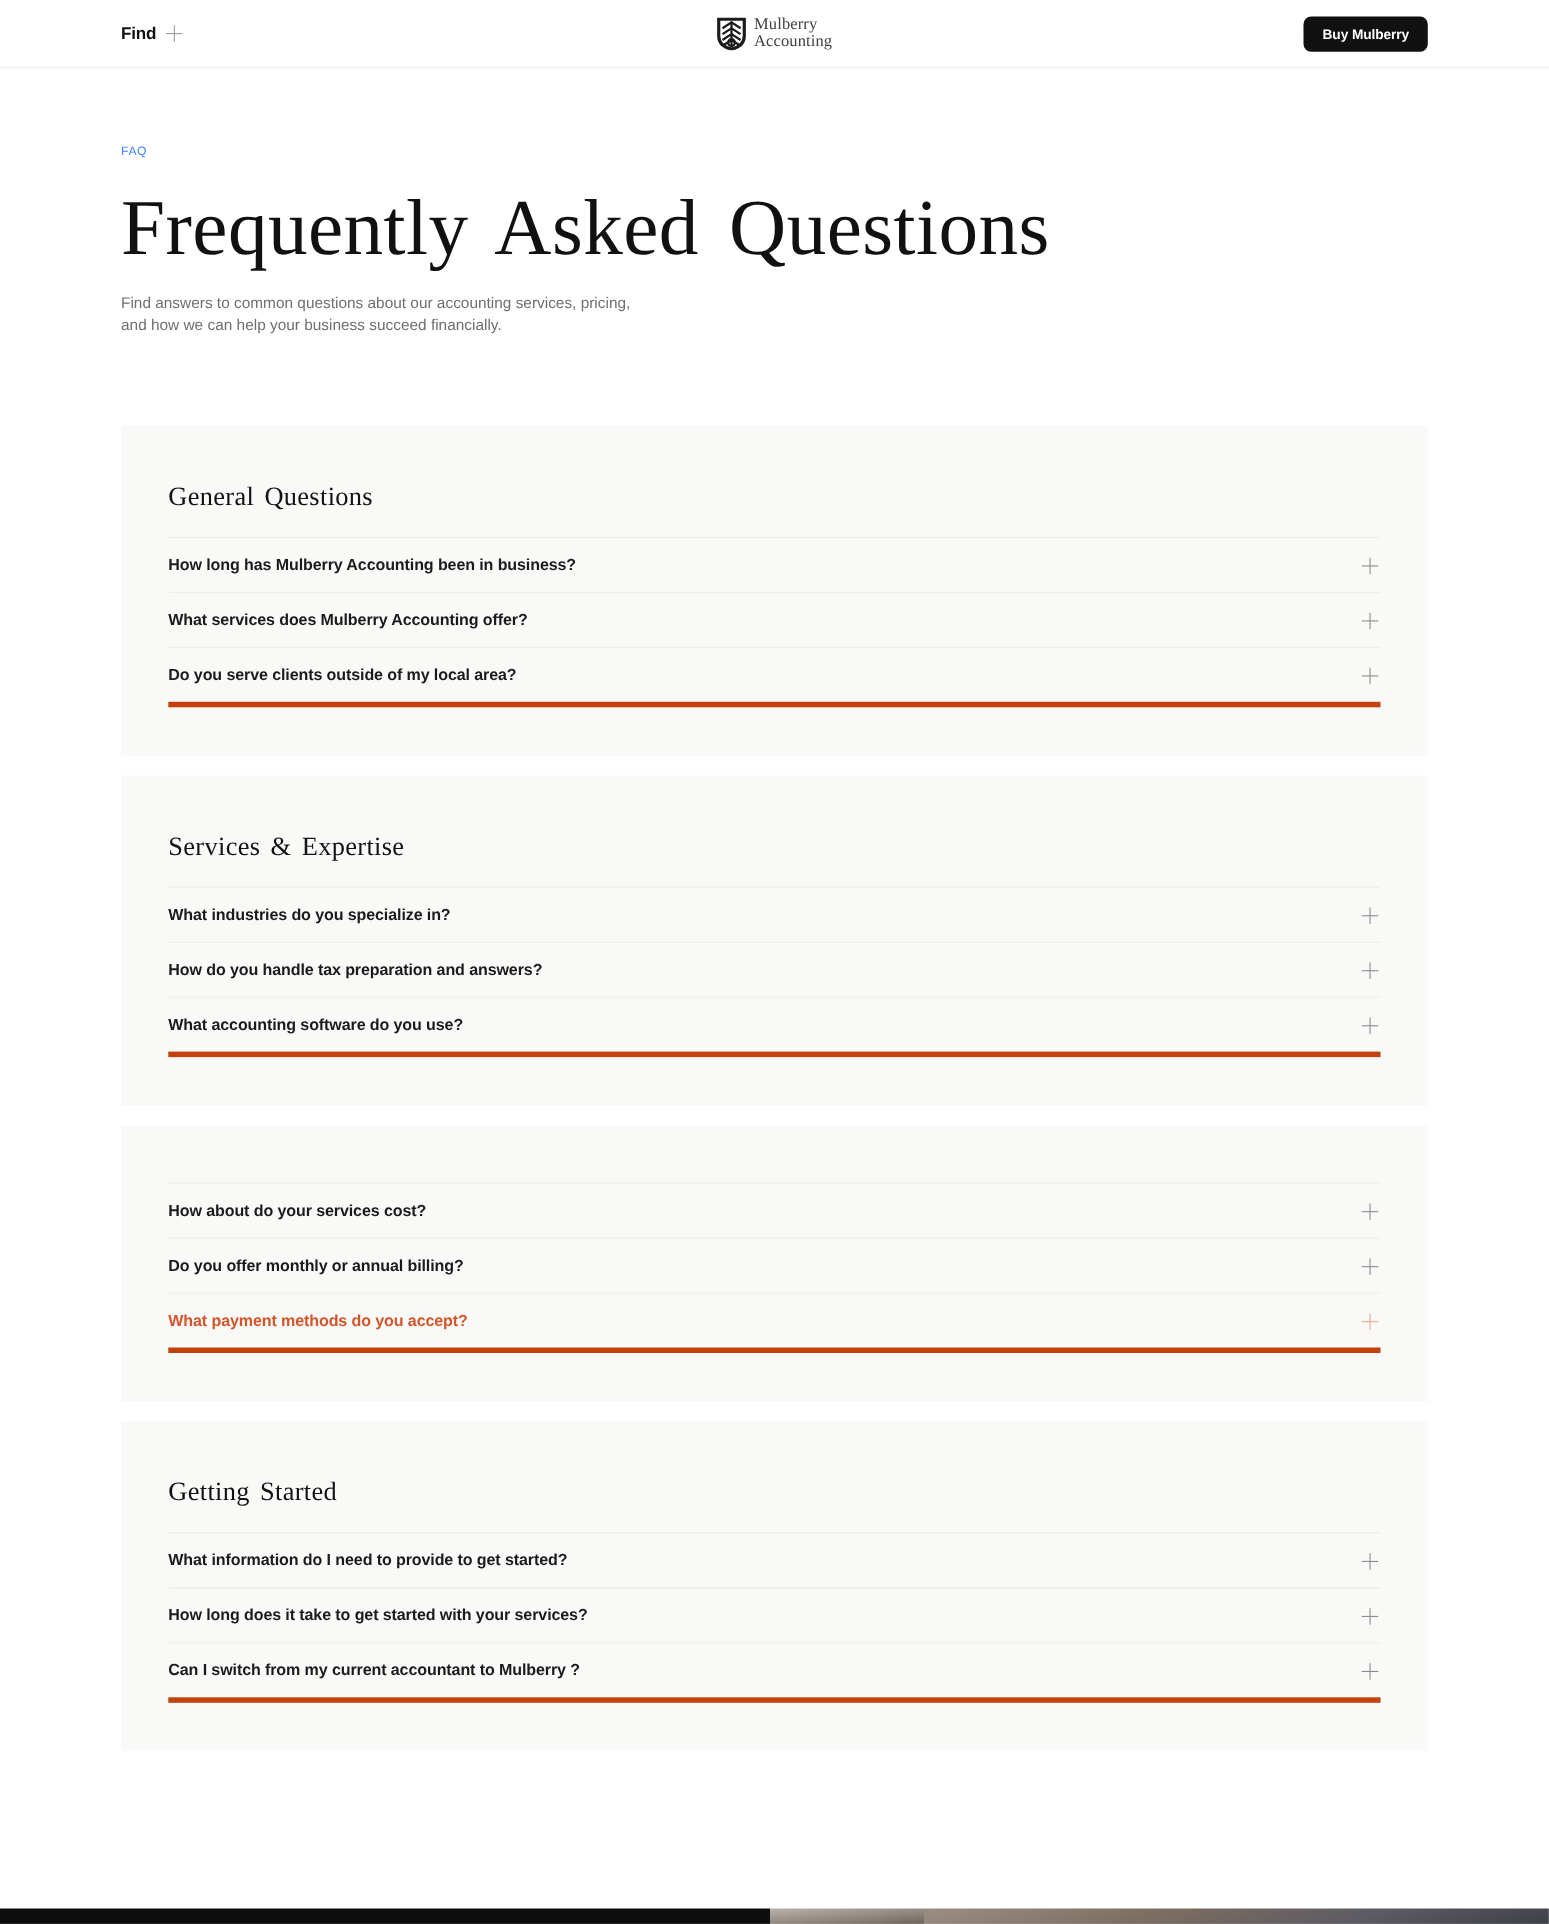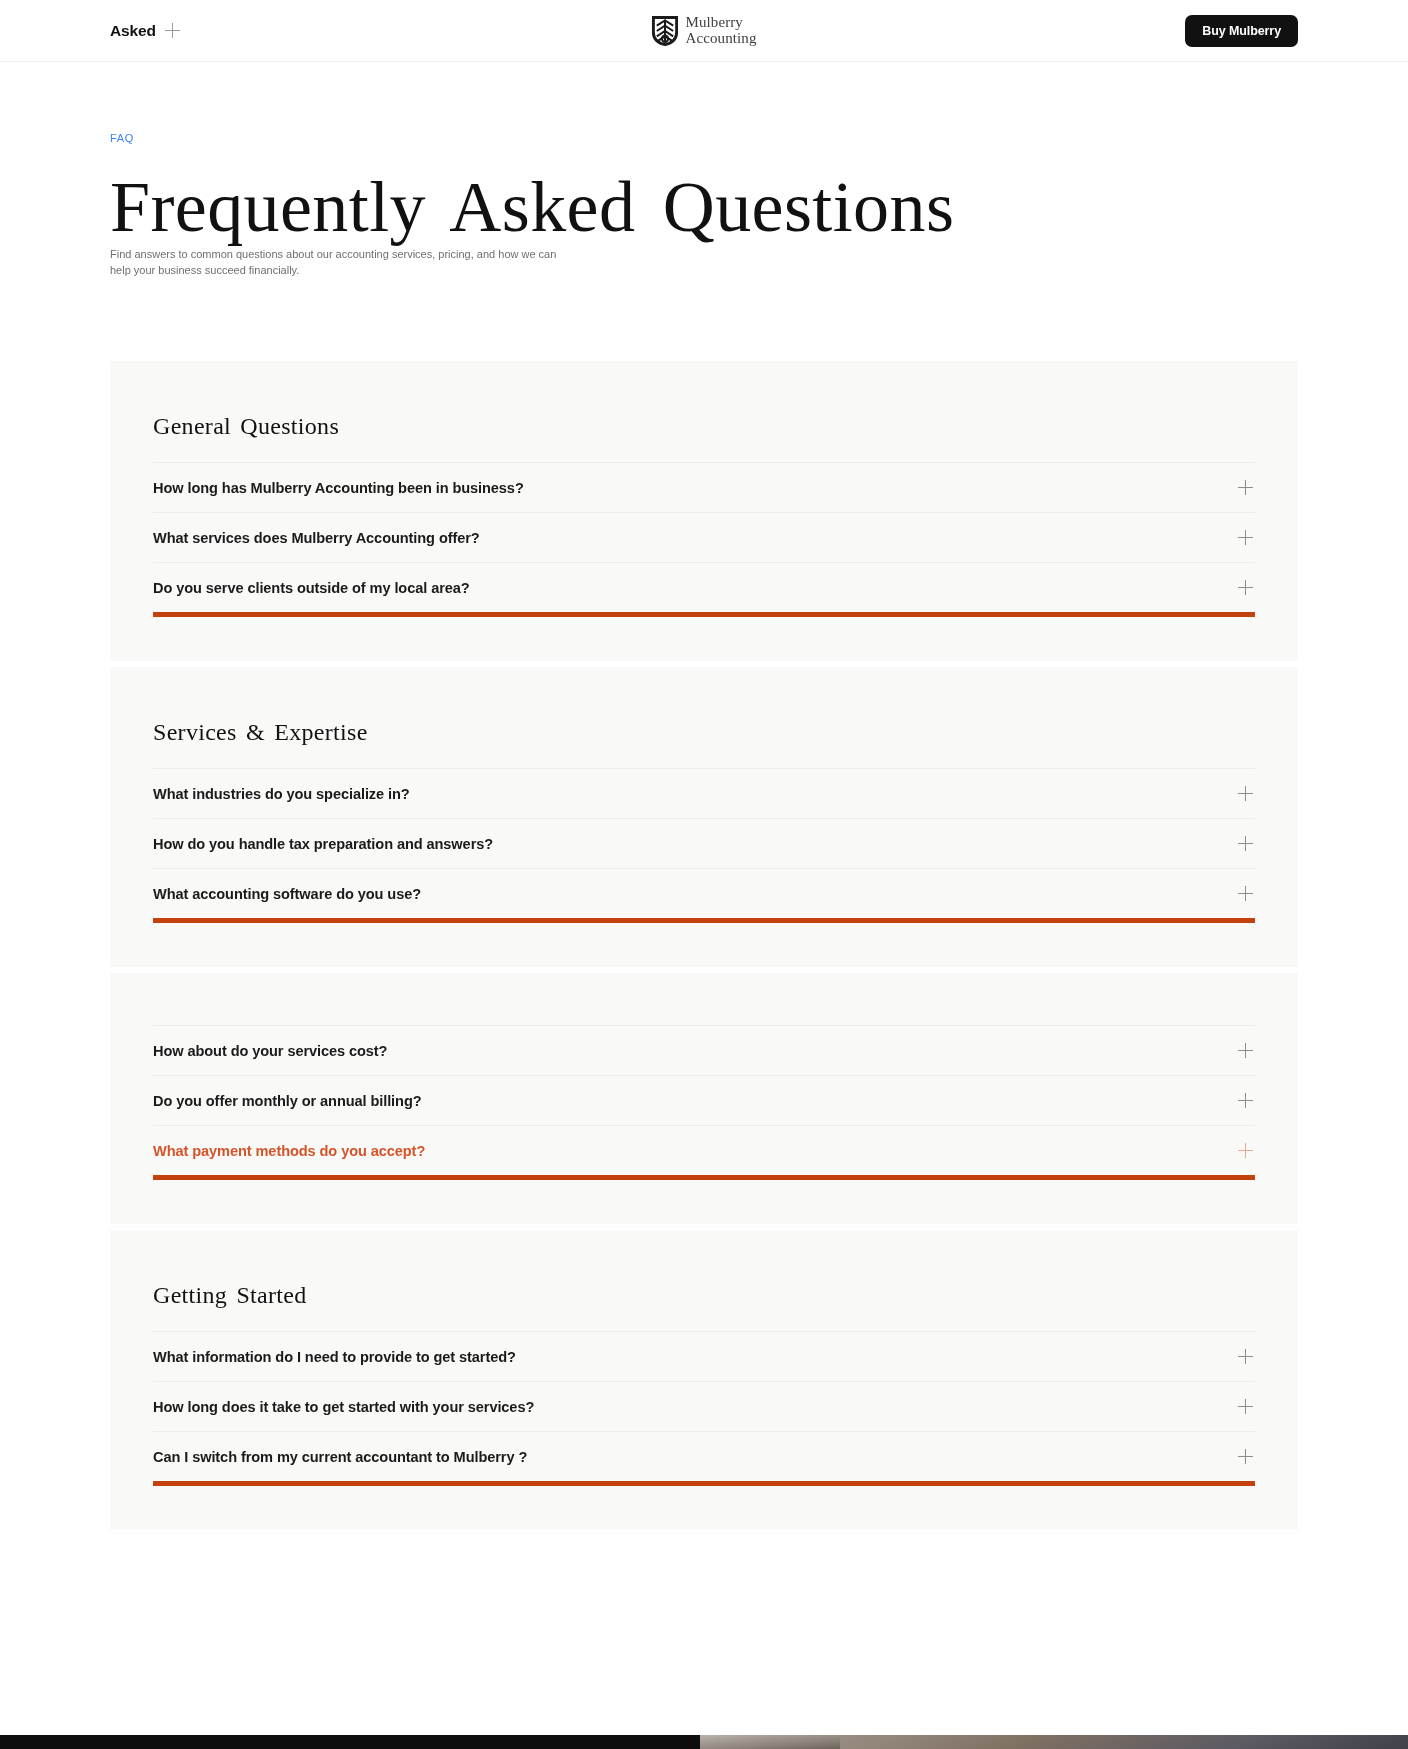--- a/index.html
+++ b/index.html
@@ -106,33 +106,34 @@
     font-family: "Liberation Serif", serif;
     font-size: 72px;
     font-weight: 400;
     color: #111111;
     letter-spacing: 0.4px;
     word-spacing: 9px;
     line-height: 1.08;
     margin-top: 25px;
   }
   .hero-sub {
-    font-size: 11px;
+    margin-top: 18px;
+    font-size: 14px;
     line-height: 1.45;
     color: #6f6f6f;
     max-width: 470px;
   }
 
   
   .faq-wrap {
     margin-top: 82px;
     padding: 0 110px;
     display: flex;
     flex-direction: column;
-    gap: 6px;
+    gap: 18px;
   }
 
   .faq-card {
     background: #f9f9f7;
     padding: 52px 43px 44px 43px;
   }
 
   .faq-card-title {
     font-family: "Liberation Serif", serif;
     font-size: 24px;
@@ -199,21 +200,21 @@
     flex: 1;
     background: linear-gradient(160deg, #9a8e84 0%, #7e6f62 35%, #5c5a63 70%, #3f4049 100%);
   }
 </style>
 </head>
 <body>
 
 <header class="site-header">
 
   <div class="menu-trigger">
-    <span class="menu-label">Asked</span>
+    <span class="menu-label">Find</span>
     <span class="plus-glyph"></span>
   </div>
 
   <div class="brand">
     <svg class="brand-mark" viewBox="0 0 54 62" aria-hidden="true">
       <path d="M3 3 H51 V34 C51 48 41 56 27 59 C13 56 3 48 3 34 Z" fill="none" stroke="#1b1b1b" stroke-width="6"></path>
       <g stroke="#1b1b1b" stroke-width="4.2" fill="none" stroke-linecap="butt">
         <path d="M27 8 L27 52"></path>
         <path d="M10 20 L27 9 L44 20"></path>
         <path d="M10 31 L27 20 L44 31"></path>

